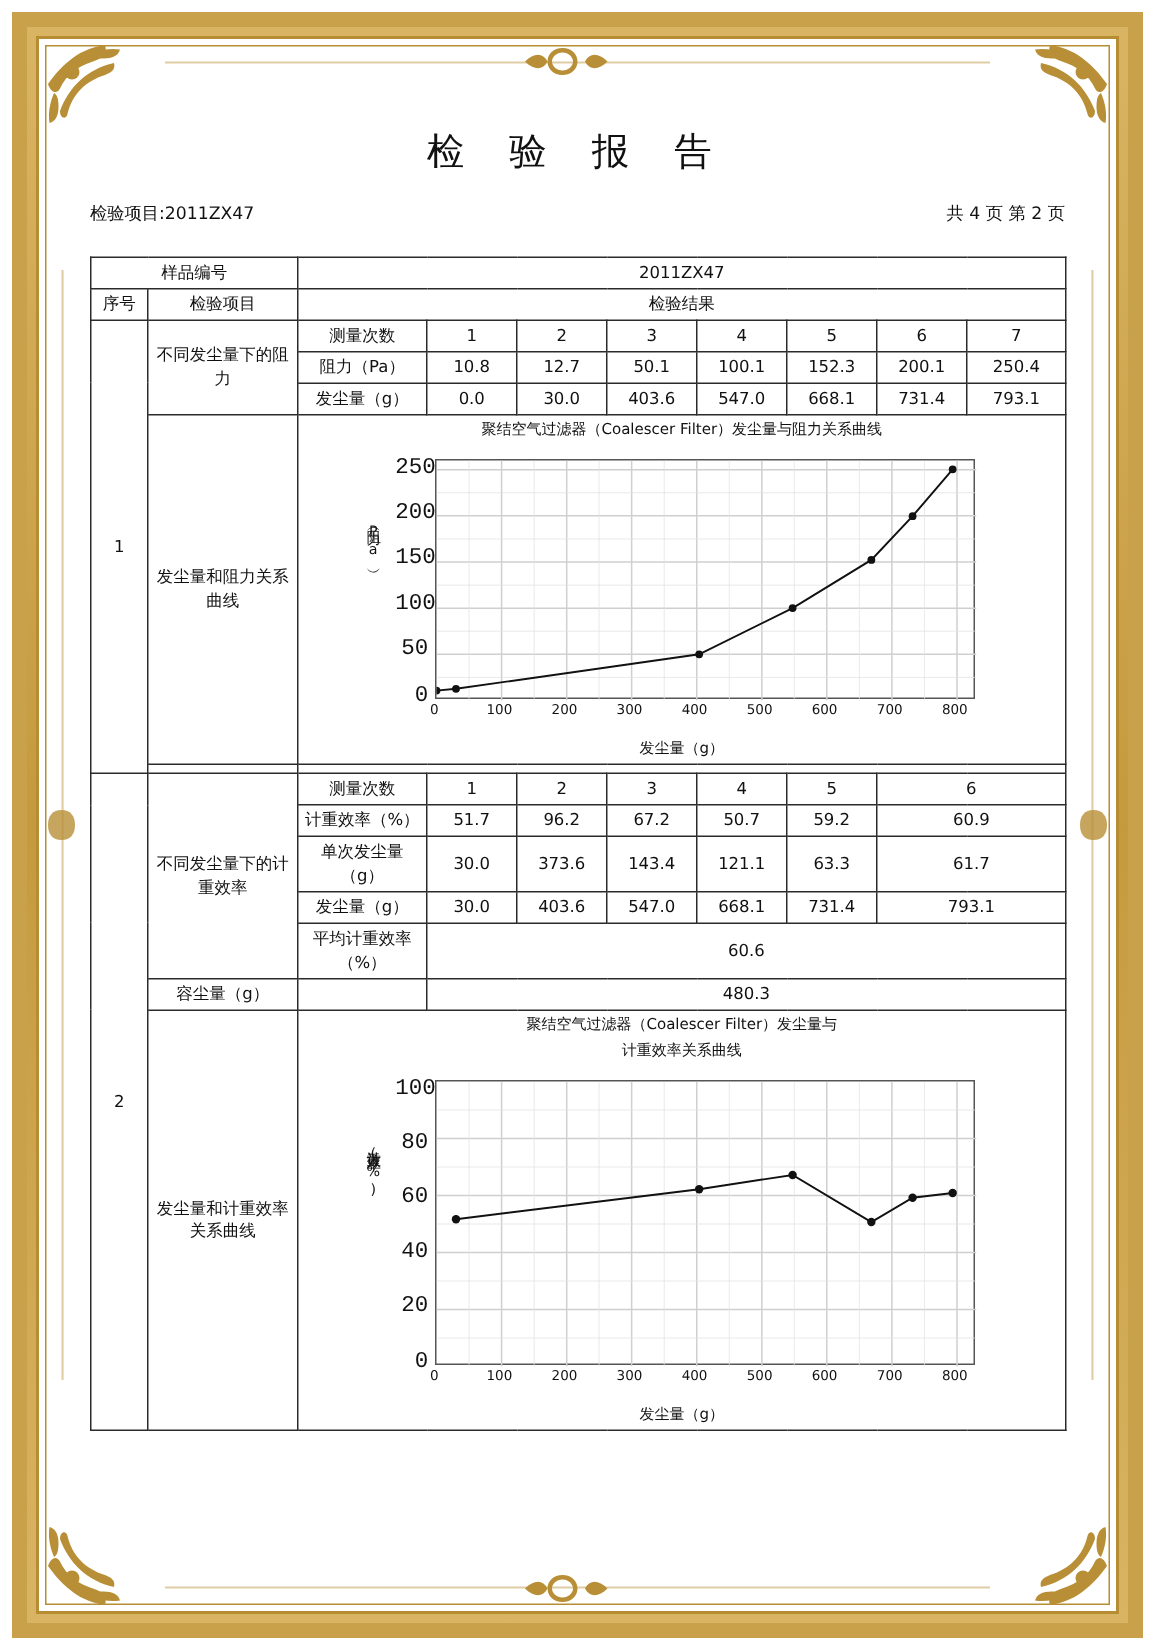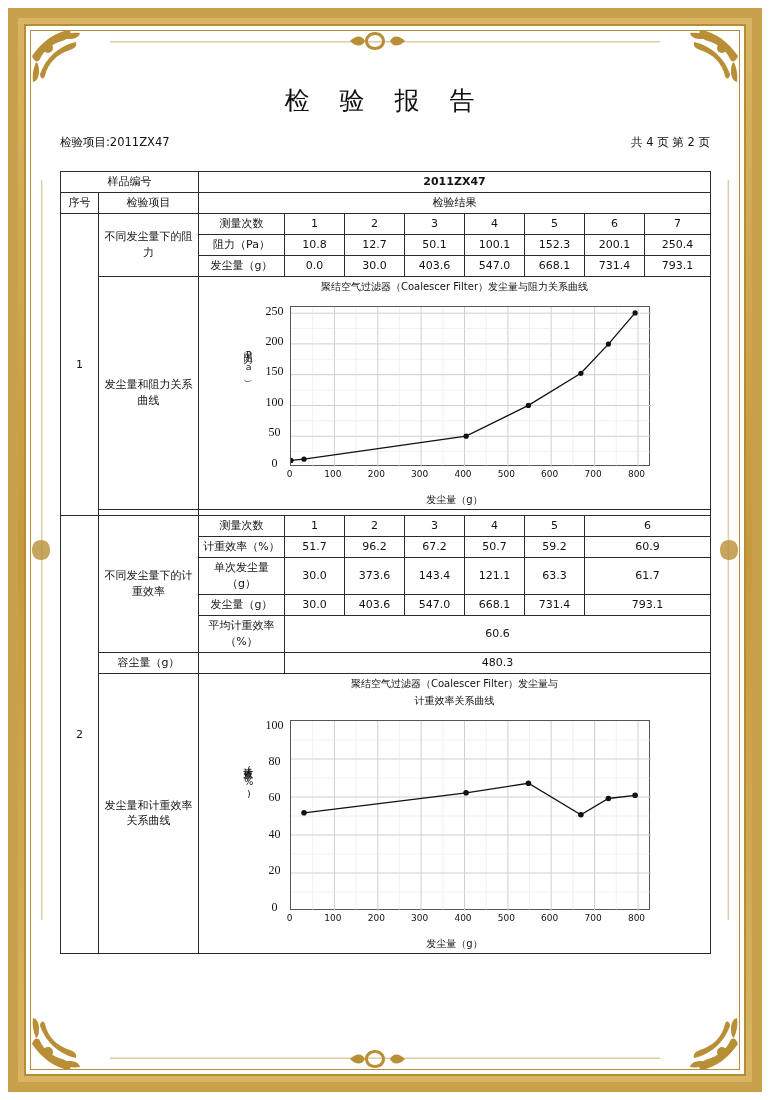--- a/index.html
+++ b/index.html
@@ -91,21 +91,21 @@
     table-layout:fixed;
   }
   table.main td{
     border:1px solid #2b2b2b;
     font-size:11px;color:#111;
     font-family:"DejaVu Sans", sans-serif;
     text-align:center;vertical-align:middle;
     padding:2px 1px;
     line-height:1.45;
   }
-  .sample-val{text-align:left;padding-left:8px;font-weight:bold;}
+  .sample-val{text-align:left;padding-left:8px;}
   .chart-cell{padding:4px 0;}
 
   
   .chart-box{position:relative;margin:0 auto;}
   .chart-title{
     text-align:center;font-size:10px;color:#111;
     font-family:"DejaVu Sans", sans-serif;margin-bottom:2px;line-height:1.5;
   }
   .plot{
     position:relative;background:#fff;
@@ -119,22 +119,23 @@
   }
   .axis-x-label{
     text-align:center;font-size:10px;color:#111;
     font-family:"DejaVu Sans", sans-serif;margin-top:2px;
   }
   .tick-x{
     position:absolute;font-size:9px;color:#111;
     font-family:"DejaVu Sans", sans-serif;transform:translateX(-50%);
   }
   .tick-y{
-    position:absolute;font-size:12px;color:#111;
-    font-family:Liberation Serif, serif;transform:translateY(-50%);
+    position:absolute;font-size:15px;color:#111;
+    font-family:Liberation Mono, monospace;transform:translateY(-50%);
+    text-align:right;
   }
 </style>
 </head>
 <body>
 
 <div class="page">
 
   <div class="border-outer"></div>
   <div class="border-mid"></div>
   <div class="border-inner"></div>

